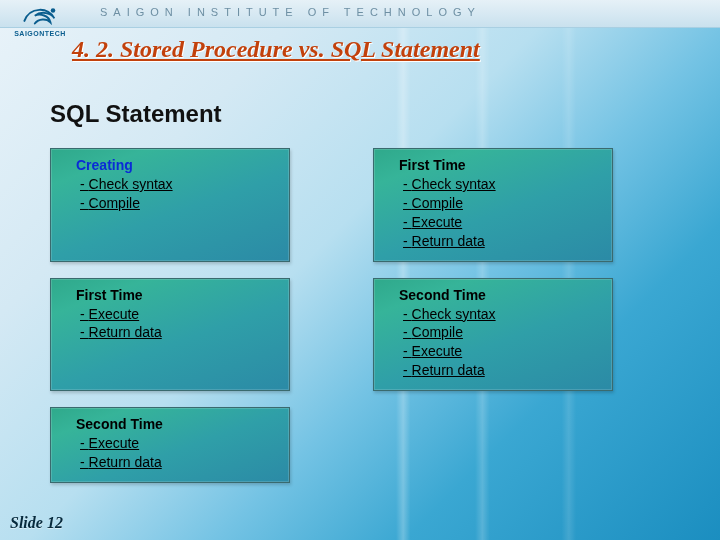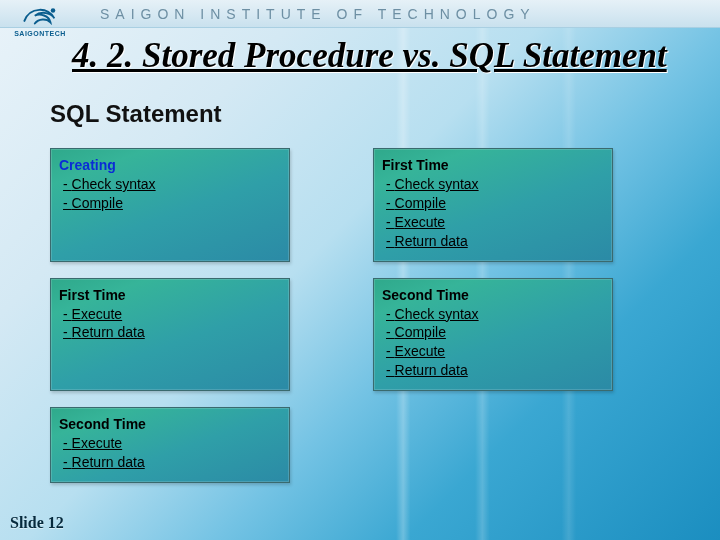--- a/index.html
+++ b/index.html
@@ -43,34 +43,34 @@
   .logo-text {
     font-size: 7px;
     letter-spacing: 0.5px;
     color: #0a5d8e;
     font-weight: bold;
   }
   .inst {
     position: absolute;
     left: 100px;
     top: 6px;
-    font-size: 14px;
+    font-size: 11px;
     letter-spacing: 6px;
     color: #6d8fa3;
     text-transform: uppercase;
   }
   .slide-title {
     position: absolute;
     top: 36px;
     left: 72px;
     font-family: "Times New Roman", serif;
     font-style: italic;
     font-weight: bold;
-    font-size: 35px;
-    color: #000000;
+    font-size: 24px;
+    color: #c2410c;
     text-decoration: underline;
     text-shadow: 1px 1px 0 #fff;
   }
   .content {
     position: absolute;
     top: 100px;
     left: 50px;
     right: 40px;
     bottom: 40px;
     display: grid;
@@ -85,37 +85,38 @@
     font-weight: bold;
     color: #111;
     font-family: Arial, sans-serif;
     margin-bottom: 4px;
   }
   .cell-placeholder { min-height: 0; }
   .card {
     background: linear-gradient(160deg, #2fa98b 0%, #36b499 18%, #2f9fa8 55%, #2b8aa6 100%);
     border: 1px solid #3a6a6e;
     box-shadow: 1px 2px 3px rgba(0,0,0,0.18), inset 0 0 0 1px rgba(255,255,255,0.15);
-    padding: 8px 12px 10px 8px;
+    padding: 8px 12px 10px 25px;
     color: #000;
     width: 240px;
   }
   .card .ctitle {
     font-weight: bold;
     font-size: 14px;
   }
   .card .ctitle.creating { color: #0a2bd6; }
   .card ul { list-style: none; margin-top: 2px; text-decoration: underline; }
   .card li { font-size: 14px; line-height: 1.35; padding-left: 4px; }
   .card li::before { content: "- "; }
   .slide-num {
     position: absolute;
     left: 10px;
     bottom: 8px;
     font-family: "Times New Roman", serif;
+    font-style: italic;
     font-weight: bold;
     font-size: 16px;
     color: #062a3d;
     text-shadow: 0 1px 0 rgba(255,255,255,0.5);
   }
 </style>
 </head>
 <body>
 
 <div class="lines"></div>

